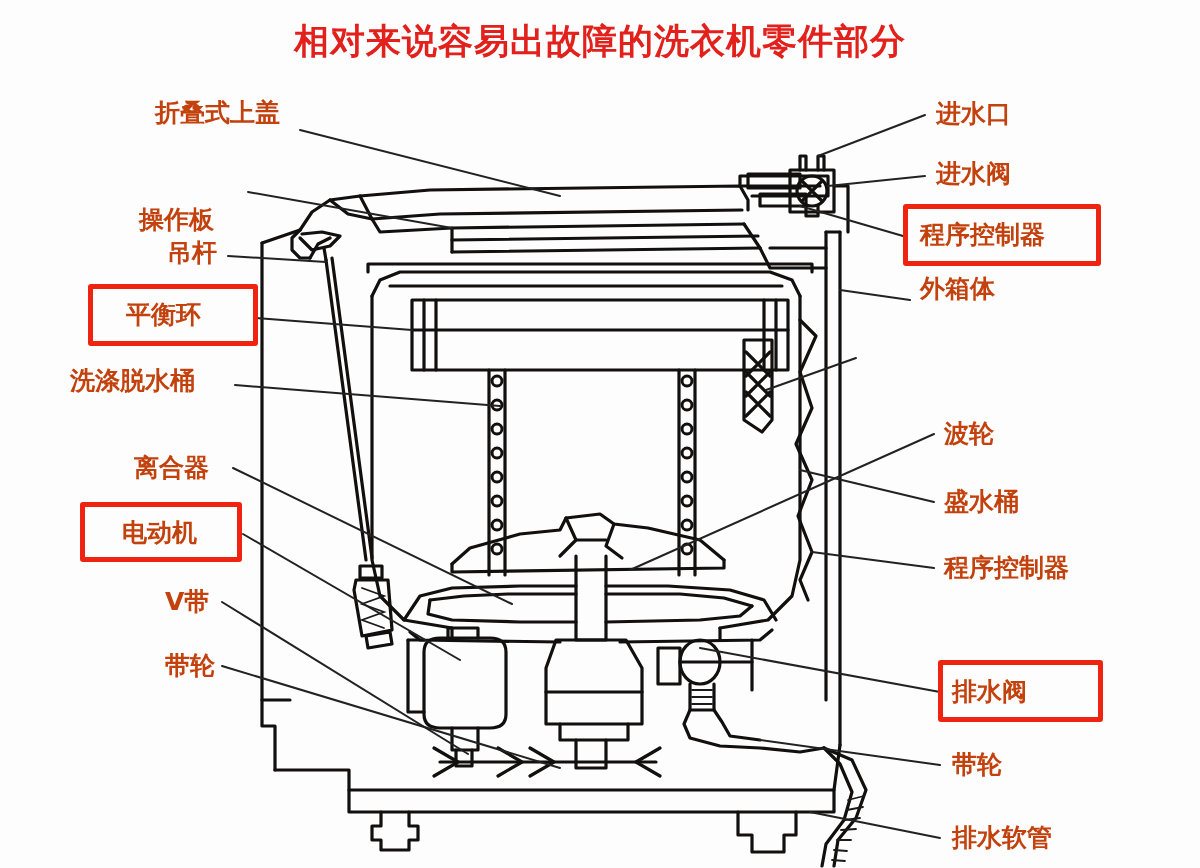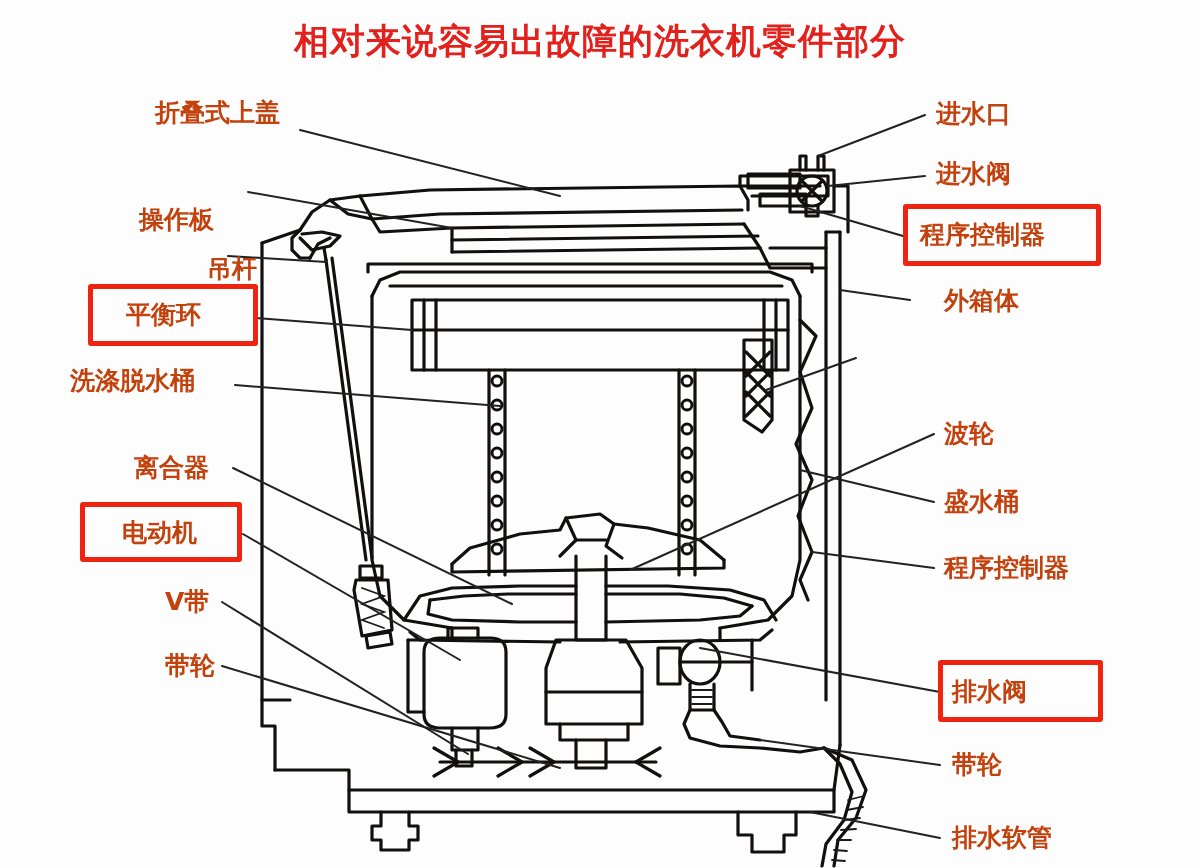--- a/index.html
+++ b/index.html
@@ -274,32 +274,32 @@
 
   </svg>
 
   <div class="hl-box" style="left:88px; top:284px; width:170px; height:62px;"></div>
   <div class="hl-box" style="left:80px; top:502px; width:162px; height:60px;"></div>
   <div class="hl-box" style="left:903px; top:204px; width:198px; height:62px;"></div>
   <div class="hl-box" style="left:938px; top:660px; width:165px; height:62px;"></div>
 
   <div class="label" style="left:155px; top:100px;">折叠式上盖</div>
   <div class="label" style="left:139px; top:173px;margin-top:34px;">操作板</div>
-  <div class="label" style="left:167px; top:256px;margin-left:40px;">吊杆</div>
+  <div class="label" style="left:167px; top:240px;">吊杆</div>
   <div class="label" style="left:126px; top:302px;">平衡环</div>
   <div class="label" style="left:70px; top:368px;">洗涤脱水桶</div>
   <div class="label" style="left:134px; top:455px;font-family:Liberation Serif, serif;">离合器</div>
   <div class="label" style="left:122px; top:520px;">电动机</div>
   <div class="label" style="left:165px; top:589px;">V带</div>
   <div class="label" style="left:165px; top:653px;">带轮</div>
 
   <div class="label" style="left:936px; top:101px;">进水口</div>
   <div class="label" style="left:936px; top:161px;">进水阀</div>
   <div class="label" style="left:920px; top:222px;">程序控制器</div>
-  <div class="label" style="left:920px; top:288px;margin-left:24px;">外箱体</div>
+  <div class="label" style="left:920px; top:276px;">外箱体</div>
   <div class="label" style="left:944px; top:421px;text-align:right;">波轮</div>
   <div class="label" style="left:944px; top:489px;">盛水桶</div>
   <div class="label" style="left:944px; top:555px;">程序控制器</div>
   <div class="label" style="left:952px; top:679px;">排水阀</div>
   <div class="label" style="left:952px; top:752px;">带轮</div>
   <div class="label" style="left:952px; top:825px;">排水软管</div>
 
 </div>
 
 </body></html>

